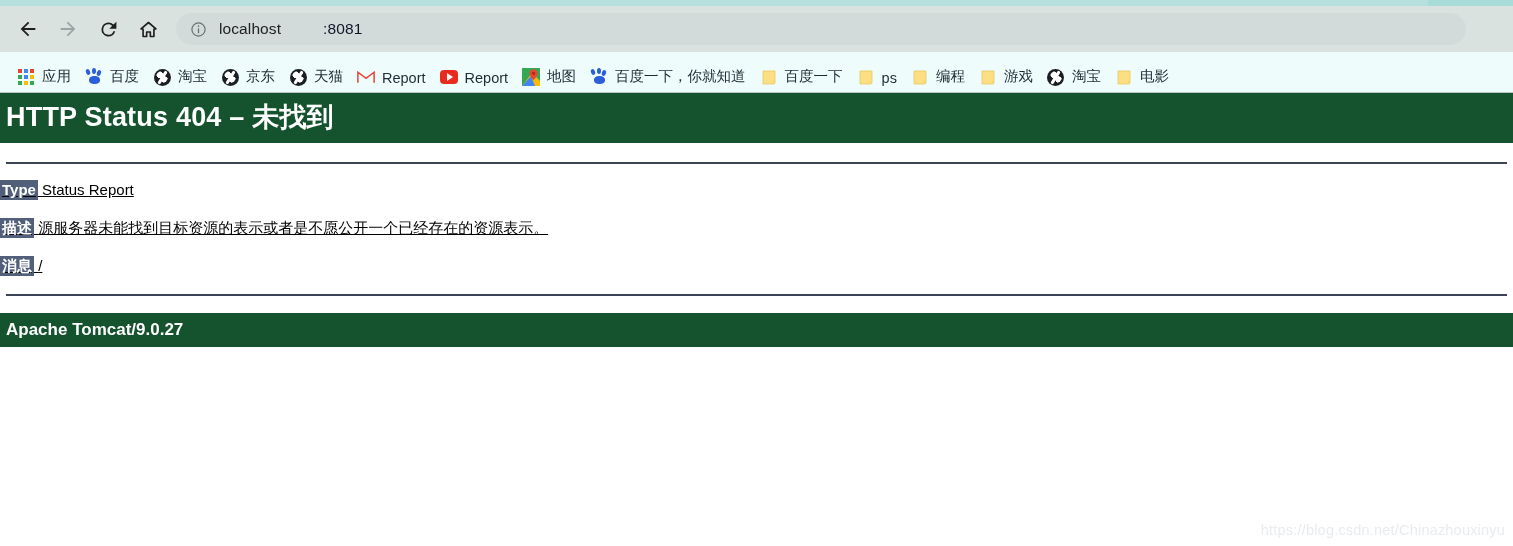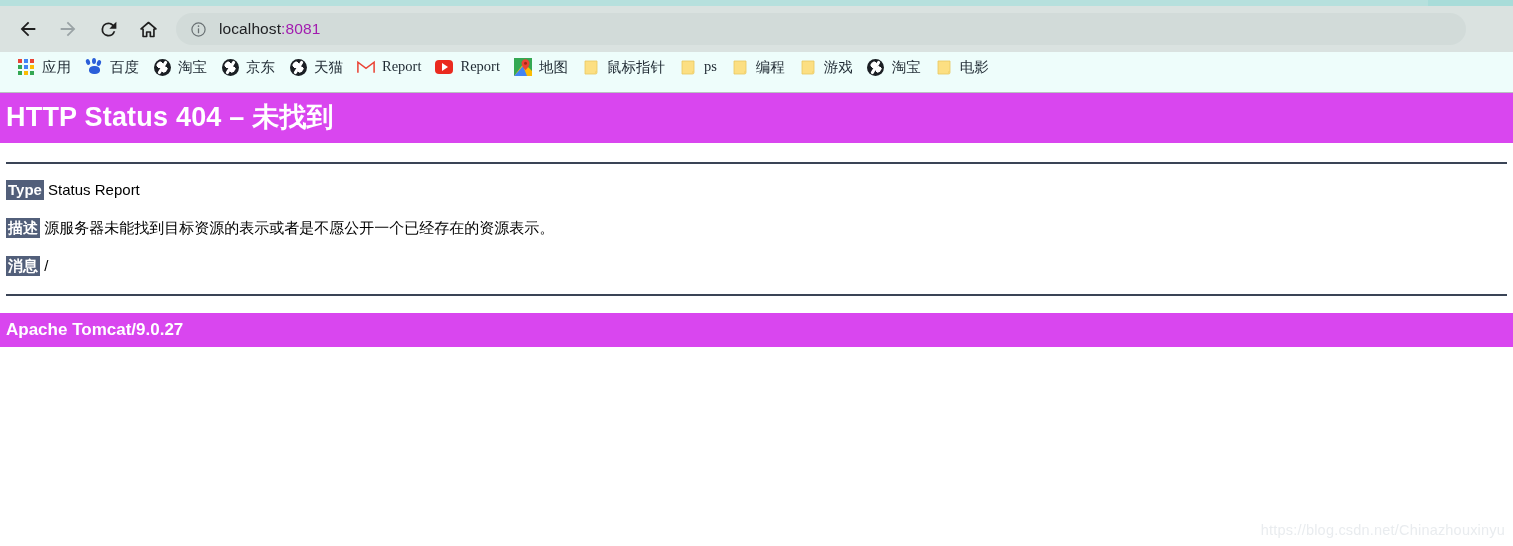--- a/index.html
+++ b/index.html
@@ -62,42 +62,41 @@
     padding: 0 14px;
     cursor: text;
   }
   #omnibox .info-icon { margin-right: 12px; flex: 0 0 auto; display:block; }
   #url-text {
     font-size: 15.5px;
     color: #202124;
     letter-spacing: .1px;
     white-space: nowrap;
   }
-  #url-text .dim { color: #a21caf; }
+  #url-text .dim { color: #0f172a; padding-left: 42px; }
 
   
   #bookmarks-bar {
     height: 41px;
     background: #eefdfb;
     display: flex;
     align-items: center;
     padding-left: 10px;
     border-bottom: 1px solid #b9c3c1;
     overflow: hidden;
   }
   .bookmark {
     display: flex;
-    align-items: flex-start;
+    align-items: flex-end;
     height: 28px;
     padding: 0 7px;
     border-radius: 4px;
     cursor: pointer;
     flex: 0 0 auto;
     white-space: nowrap;
-    font-family: Liberation Serif, serif;
   }
   .bookmark .bm-ico {
     width: 18px; height: 18px;
     margin-right: 7px;
     flex: 0 0 auto;
     display: flex; align-items: center; justify-content: center;
   }
   .bookmark .bm-label {
     font-size: 14.5px;
     color: #1f2a33;
@@ -123,21 +122,21 @@
   
   .yt { width:19px; height:14px; background:#ea2a1f; border-radius:4px; display:flex; align-items:center; justify-content:center; }
   .yt i { width:0;height:0;border-left:6px solid #fff;border-top:4px solid transparent;border-bottom:4px solid transparent;margin-left:2px;}
 
   
   #page-content {
     background: #ffffff;
     padding: 0;
   }
   .tc-bar {
-    background: #d946ef;
+    background: #14532d;
     color: #ffffff;
     font-weight: bold;
     width: 1513px;
   }
   #tc-title {
     font-size: 27px;
     line-height: 1.0;
     padding: 11px 0 12px 6px;
     letter-spacing: .2px;
   }
@@ -147,23 +146,23 @@
     margin-top: 0;
   }
   .tc-hr {
     border: 0;
     border-top: 2px solid #3a4456;
     margin: 19px 6px 17px 6px;
   }
   .tc-line {
     font-size: 15px;
     color: #000000;
-    padding-left: 6px;
     margin-bottom: 19px;
     line-height: 1.25;
+    text-decoration: underline;
   }
   .tc-label {
     background: #525f7a;
     color: #ffffff;
     font-weight: bold;
     padding: 1px 2px 2px 2px;
   }
   .tc-value { color:#000; }
 
   
@@ -298,29 +297,40 @@
           <rect x="0" y="0" width="18" height="18" fill="#34a853"></rect>
           <path d="M0 18 10 5l8 8v5z" fill="#fbbc05"></path>
           <path d="M0 18 9 8l4 10z" fill="#4285f4"></path>
           <path d="M11.5 1.2c2.2 0 4 1.8 4 4 0 3-4 7-4 7s-4-4-4-7c0-2.2 1.8-4 4-4z" fill="#ea4335"></path>
           <circle cx="11.5" cy="5.2" r="1.5" fill="#a52714"></circle>
         </svg>
       </span>
       <span class="bm-label">地图</span>
     </div>
 
+    <div class="bookmark">
+      <span class="bm-ico">
+        <span class="baidu-paw">
+          <i style="left:1px;top:1px;width:4px;height:6px;transform:rotate(-20deg)"></i>
+          <i style="left:6.5px;top:0px;width:4px;height:6px"></i>
+          <i style="left:12px;top:1.5px;width:4px;height:5.5px;transform:rotate(20deg)"></i>
+          <i style="left:3.5px;top:8px;width:11px;height:8px;border-radius:45%"></i>
+        </span>
+      </span>
+      <span class="bm-label">百度一下，你就知道</span>
+    </div>
 
     <div class="bookmark">
       <span class="bm-ico">
         <svg width="16" height="15" viewBox="0 0 16 15">
           <path d="M2 1h12v11.5a1.5 1.5 0 0 1-1.5 1.5H2z" fill="#fcdf82" stroke="#e8c75f" stroke-width=".8"></path>
           <path d="M12.3 11.2H14l-1.7 2.6z" fill="#f3d06a"></path>
         </svg>
       </span>
-      <span class="bm-label">鼠标指针</span>
+      <span class="bm-label">百度一下</span>
     </div>
 
     <div class="bookmark">
       <span class="bm-ico">
         <svg width="16" height="15" viewBox="0 0 16 15">
           <path d="M2 1h12v11.5a1.5 1.5 0 0 1-1.5 1.5H2z" fill="#fcdf82" stroke="#e8c75f" stroke-width=".8"></path>
           <path d="M12.3 11.2H14l-1.7 2.6z" fill="#f3d06a"></path>
         </svg>
       </span>
       <span class="bm-label">ps</span>

